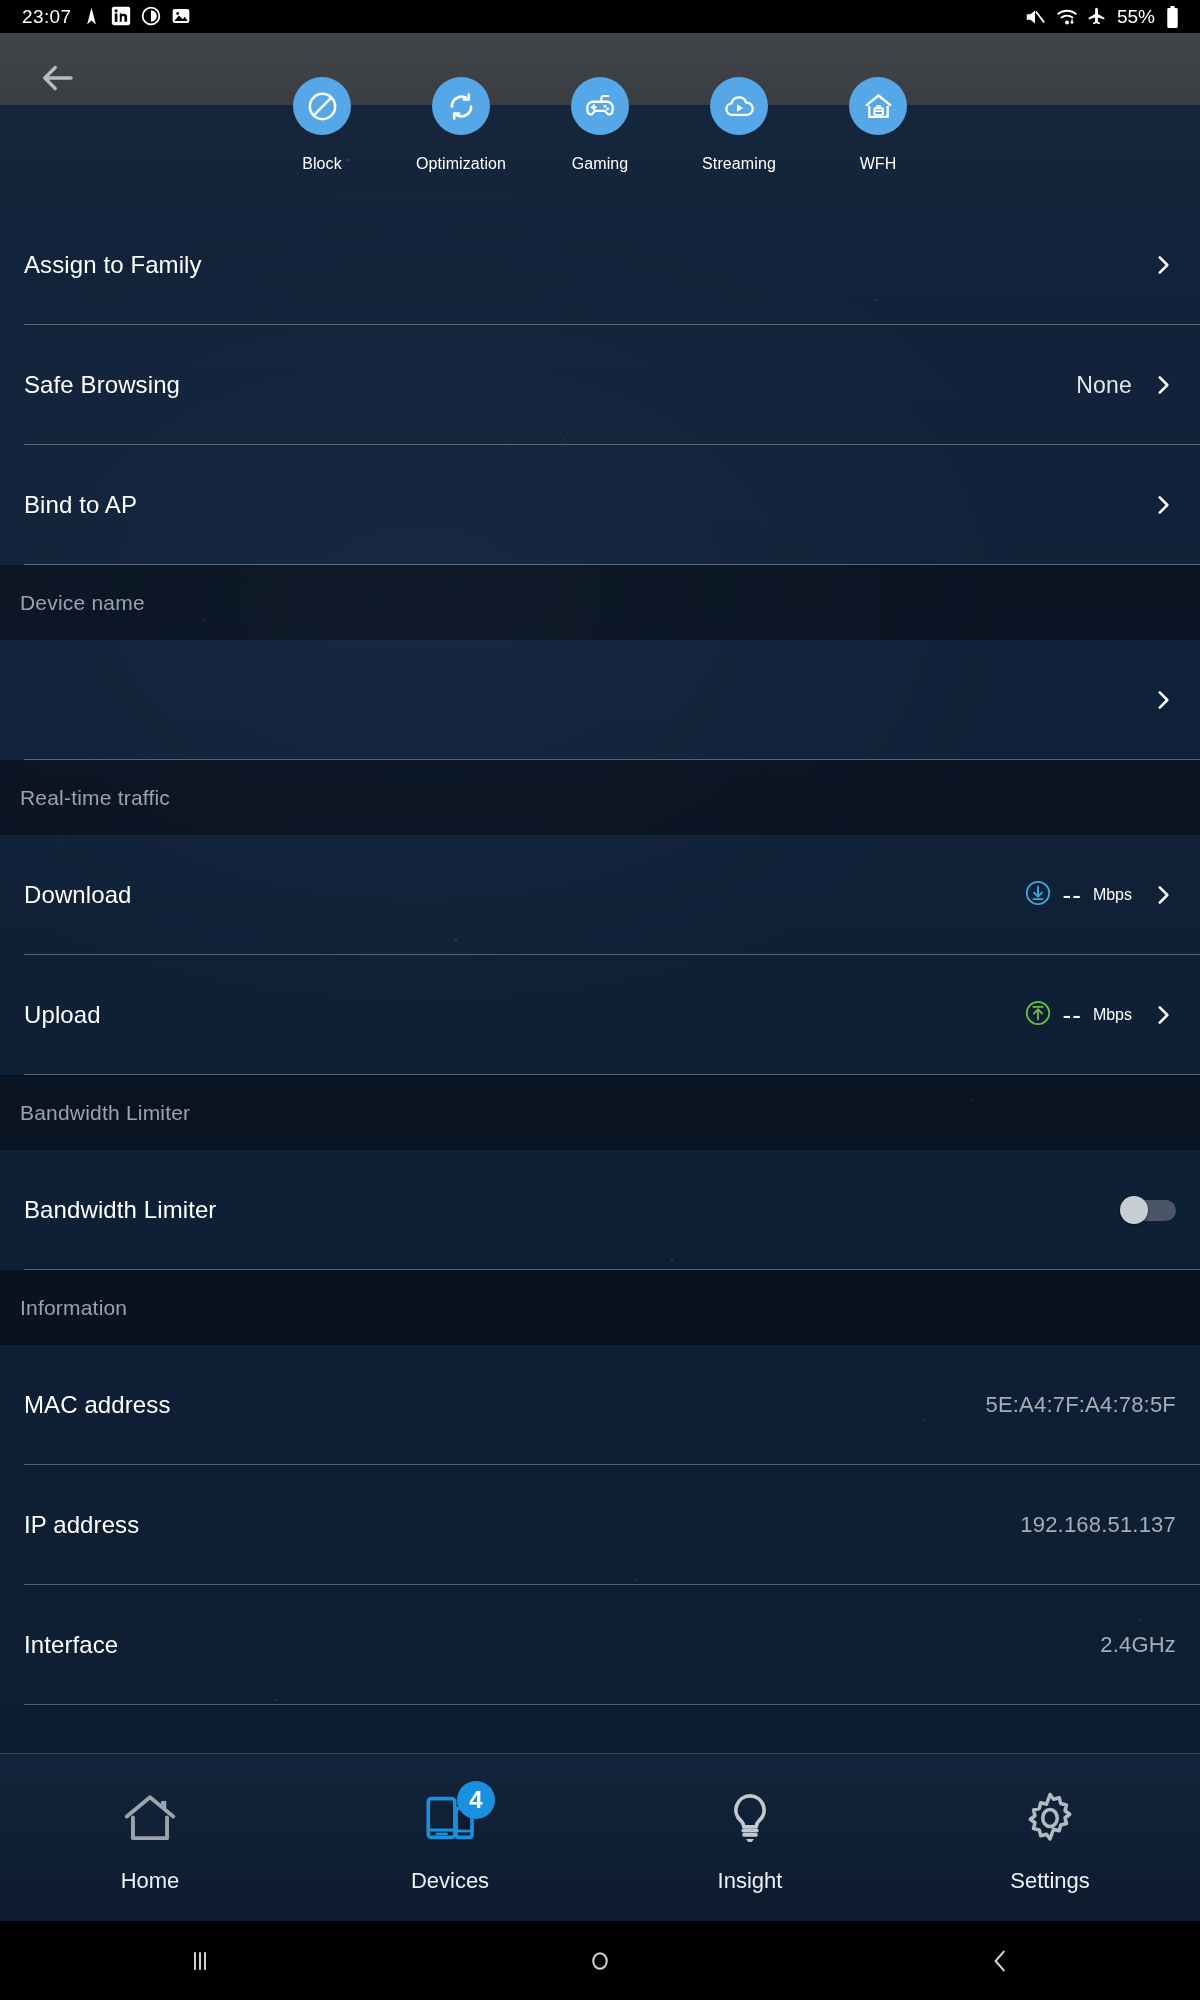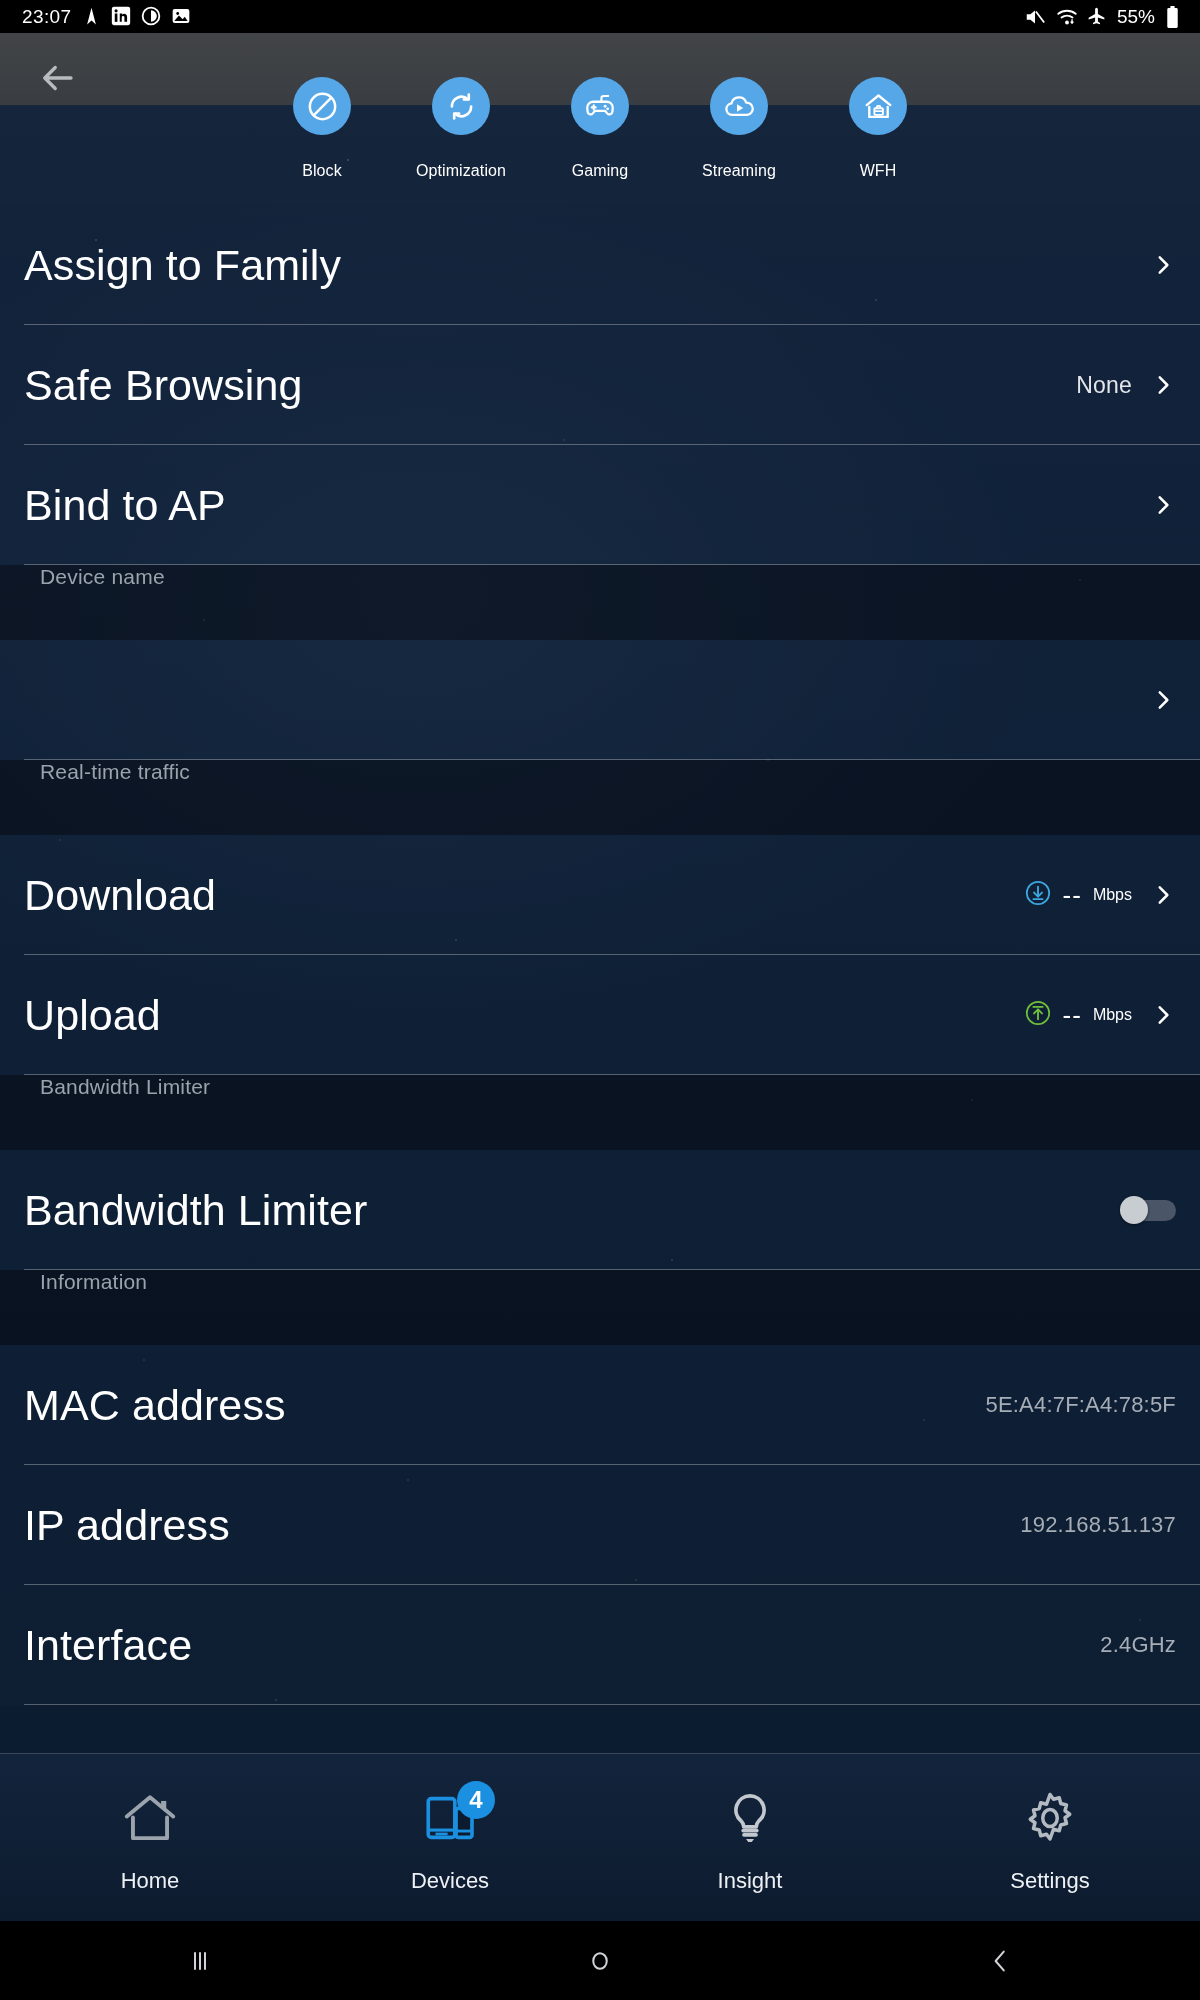--- a/index.html
+++ b/index.html
@@ -77,52 +77,52 @@
     width:139px; display:flex; flex-direction:column;
     align-items:center; cursor:pointer;
   }
   .action .bubble {
     width:58px; height:58px; border-radius:50%;
     background:#56a7e8;
     display:flex; align-items:center; justify-content:center;
     margin-top:-28px;
   }
   .action .lbl {
-    margin-top:27px; font-size:16px; color:#ffffff;
+    margin-top:20px; font-size:16px; color:#ffffff;
     letter-spacing:.1px; white-space:nowrap;
   }
 
   
   #list {
     position:absolute; top:205px; left:0; width:1200px; height:1548px;
     z-index:10; overflow:hidden;
   }
   .row {
     position:relative; height:120px;
     display:flex; align-items:center;
     padding:0 24px 0 24px;
     background:rgba(17,34,58,.38);
   }
   .row::after {
     content:""; position:absolute; left:24px; right:0; bottom:0;
     height:1px; background:rgba(186,190,196,.42);
   }
   .row .title {
-    font-size:43px; color:#ffffff; font-weight:400; letter-spacing:.1px;
+    font-size:24px; color:#ffffff; font-weight:400; letter-spacing:.1px;
   }
   .row .spacer { flex:1; }
   .row .value {
     font-size:23px; color:#e3e6ea; margin-right:18px; letter-spacing:.2px;
   }
   .row .value.dim { color:#a6adb6; font-size:22px; margin-right:0; }
   .chev { width:26px; height:26px; flex:0 0 26px; }
 
   .section {
     position:relative; height:75px;
-    display:flex; align-items:flex-start; padding:0 40px;
+    display:flex; align-items:center; padding:0 20px;
     background:rgba(6,10,18,.55);
   }
   .section .slbl {
     font-size:21px; color:#9aa3ad; letter-spacing:.2px;
   }
 
   
   .speedcell { display:flex; align-items:center; gap:11px; margin-right:18px; }
   .speedcell .num { font-size:26px; color:#ffffff; letter-spacing:1px; }
   .speedcell .unit { font-size:16px; color:#ffffff; }

